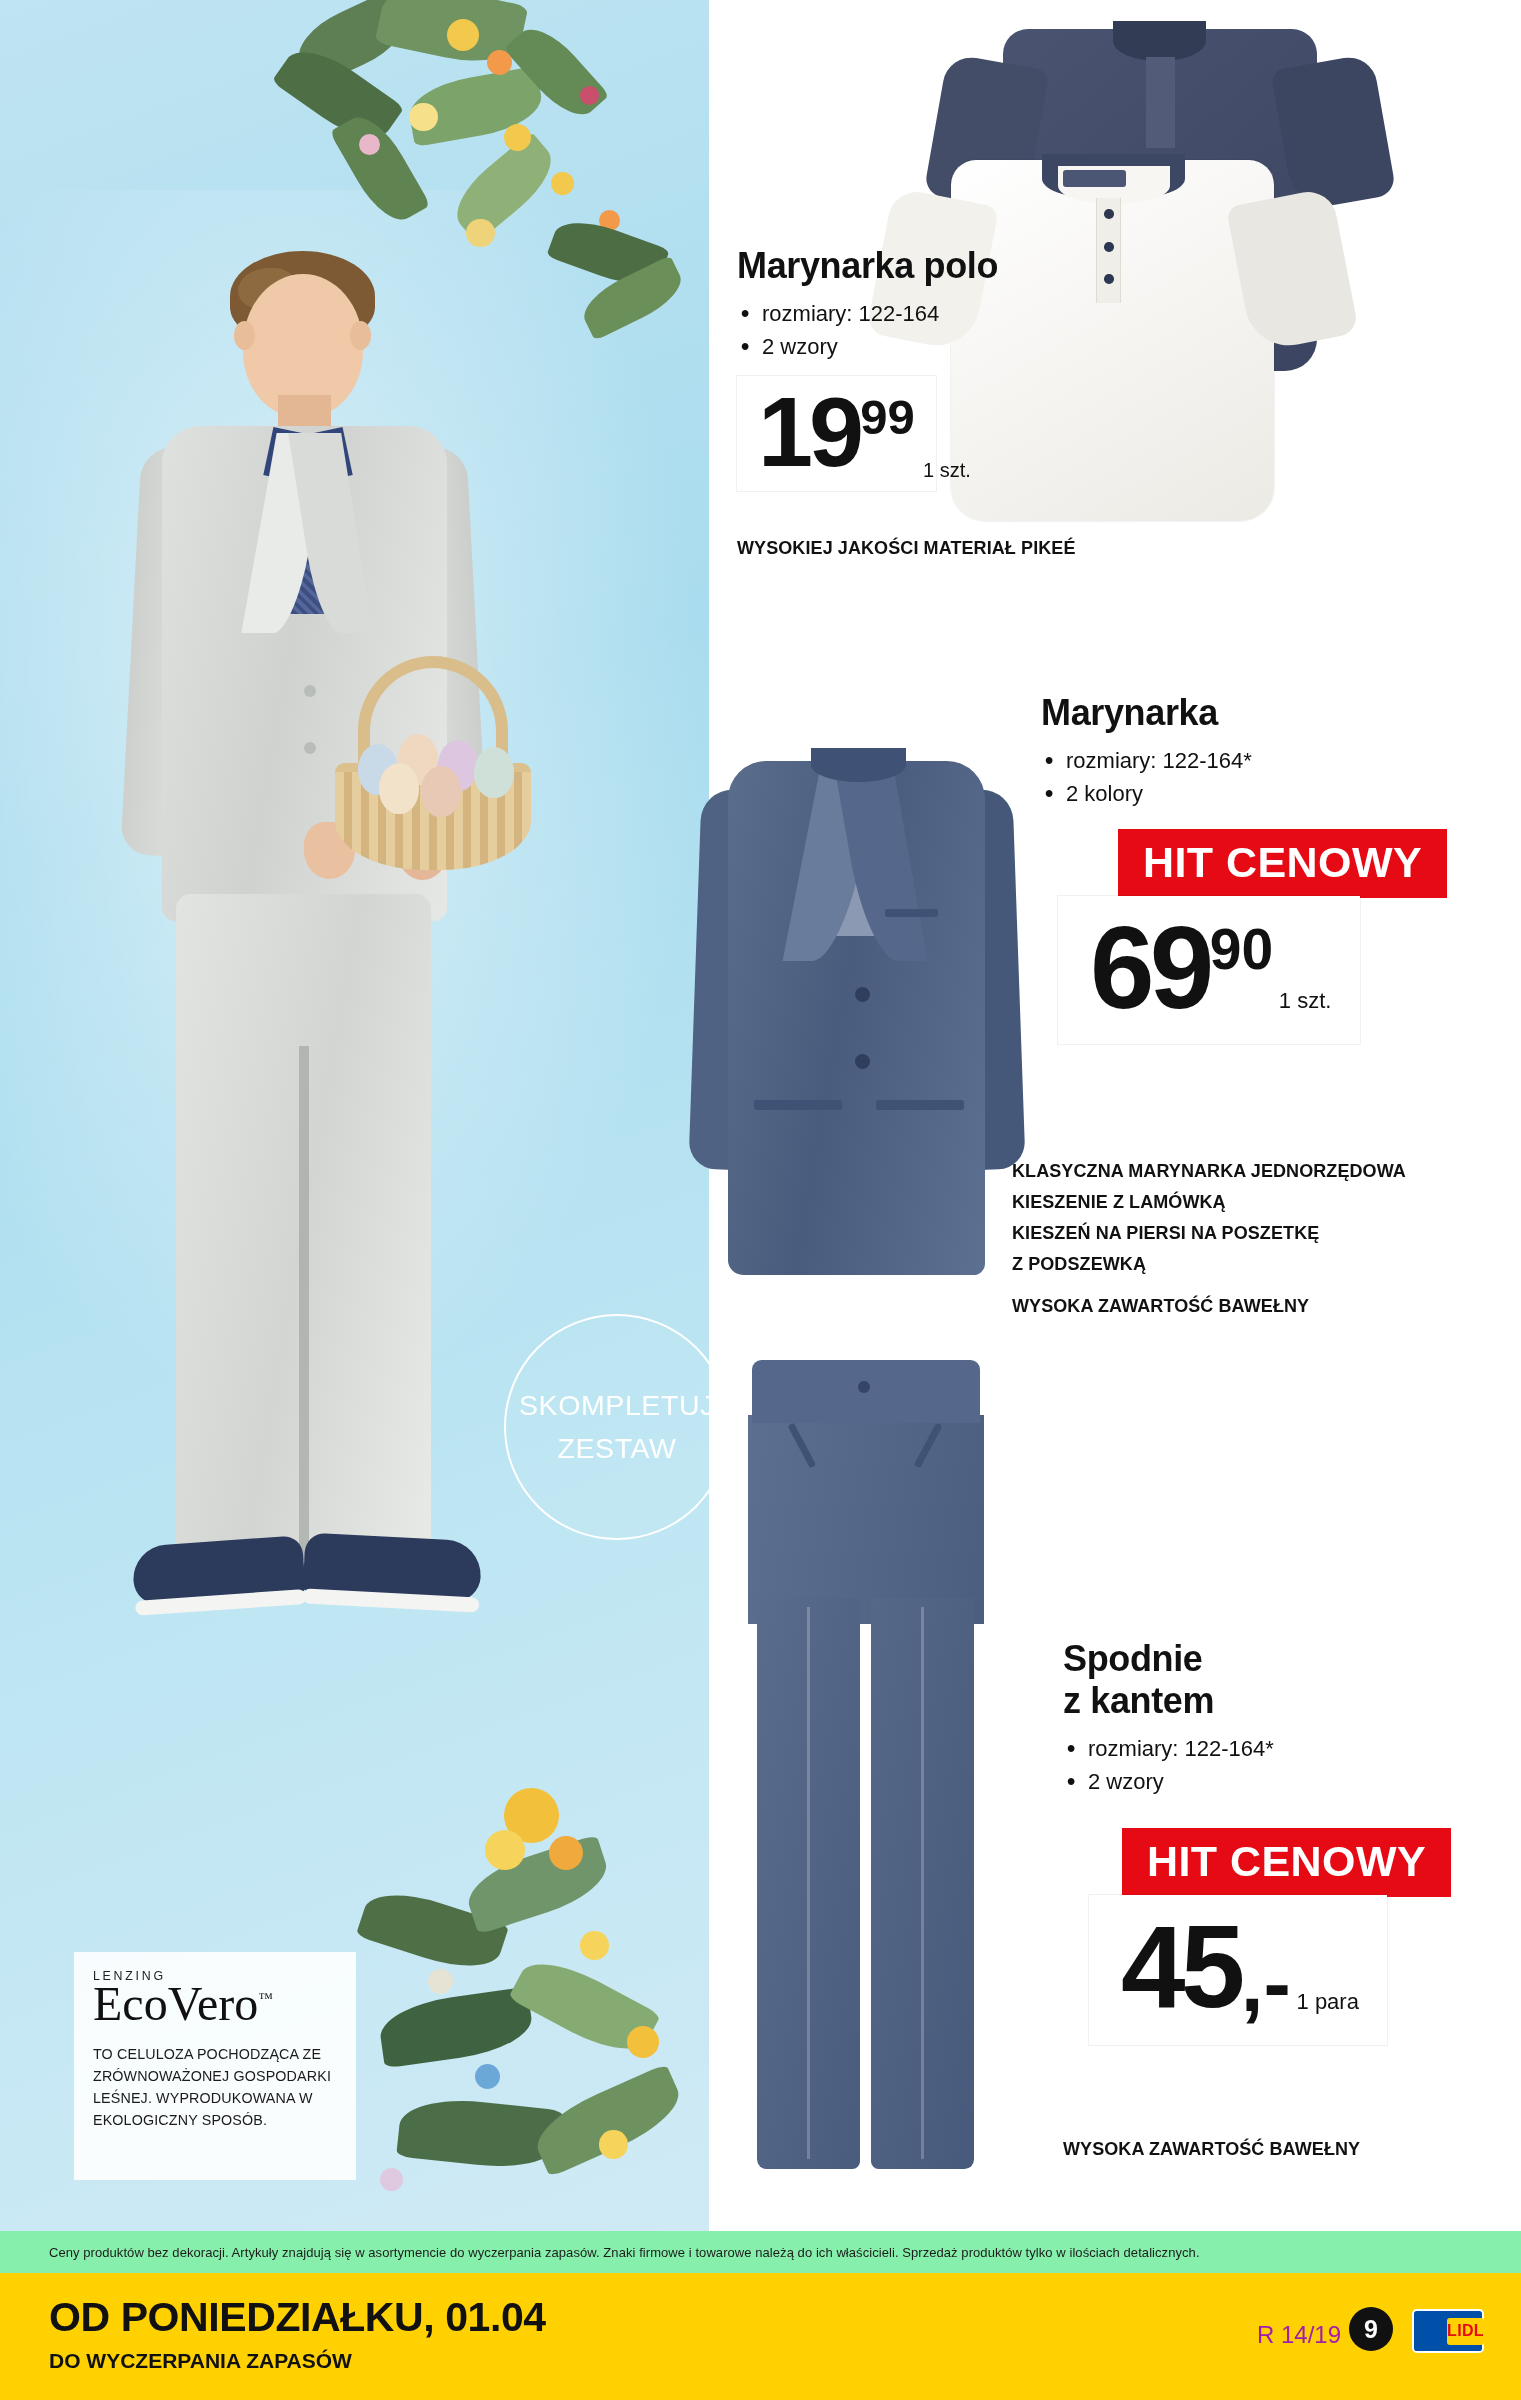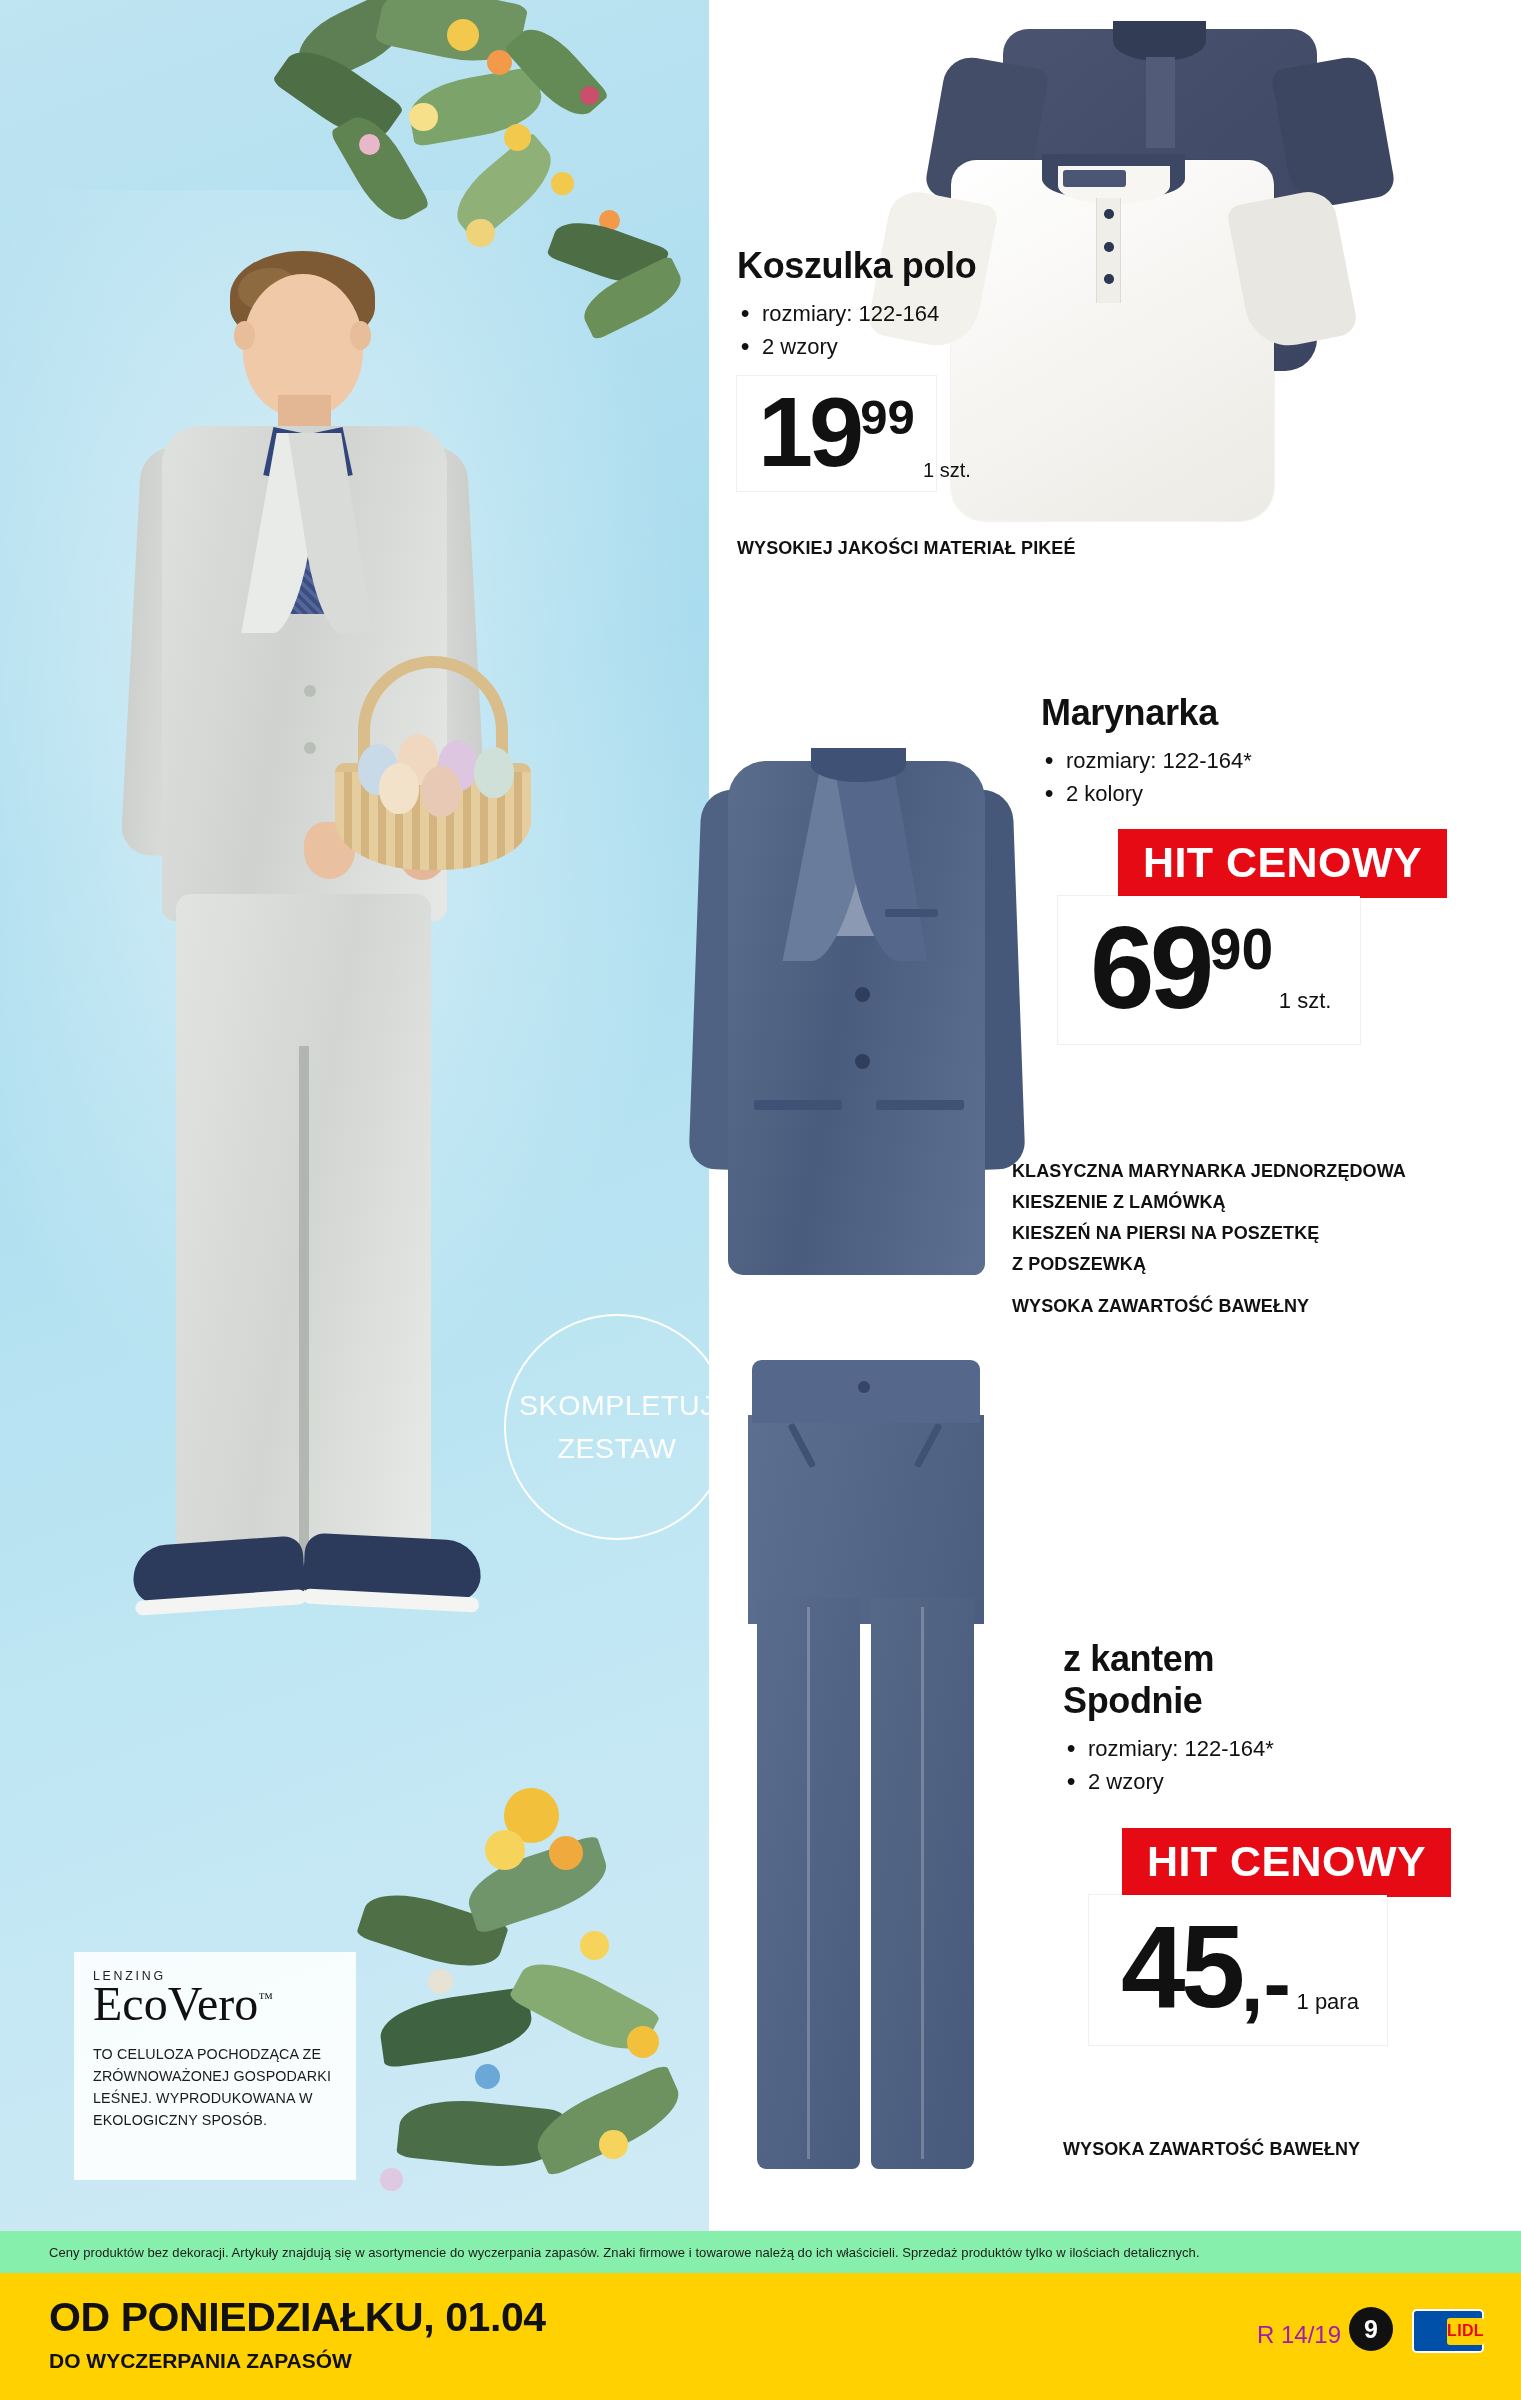--- a/index.html
+++ b/index.html
@@ -418,21 +418,21 @@
     <div class="collar-a"></div>
     <div class="collar-b"></div>
     <div class="tag"></div>
     <div class="placket"></div>
     <div class="b1"></div>
     <div class="b2"></div>
     <div class="b3"></div>
   </div>
 
   <div style="position:absolute; left:737px; top:245px; width:399px;">
-    <div class="prod-title">Koszulka polo</div>
+    <div class="prod-title">Marynarka polo</div>
     <ul class="bullets">
       <li>rozmiary: 122-164</li>
       <li>2 wzory</li>
     </ul>
     <div class="price-box" style="margin-top:13.3px;">
       <span class="price-main">19</span>
       <span class="price-cents">99</span>
     </div>
     <div style="position:absolute; left:186px; top:214px; font-size:20px; color:#111;">1 szt.</div>
     <div class="feat" style="margin-top:42px;">
@@ -485,22 +485,22 @@
     <div class="btn"></div>
     <div class="pkt"></div>
     <div class="pkt2"></div>
     <div class="leg-l"></div>
     <div class="leg-r"></div>
     <div class="crease-l"></div>
     <div class="crease-r"></div>
   </div>
 
   <div style="position:absolute; left:1063px; top:1638px; width:438px;">
+    <div class="prod-title">Spodnie</div>
     <div class="prod-title">z kantem</div>
-    <div class="prod-title">Spodnie</div>
     <ul class="bullets">
       <li>rozmiary: 122-164*</li>
       <li>2 wzory</li>
     </ul>
   </div>
 
   <div class="hit" style="position:absolute; left:1122px; top:1828px;">HIT CENOWY</div>
 
   <div class="price-box" style="position:absolute; left:1089px; top:1895px; padding:17px 28.5px 21px 32px;">
     <span class="price-main" style="font-size:116px;">45</span>

